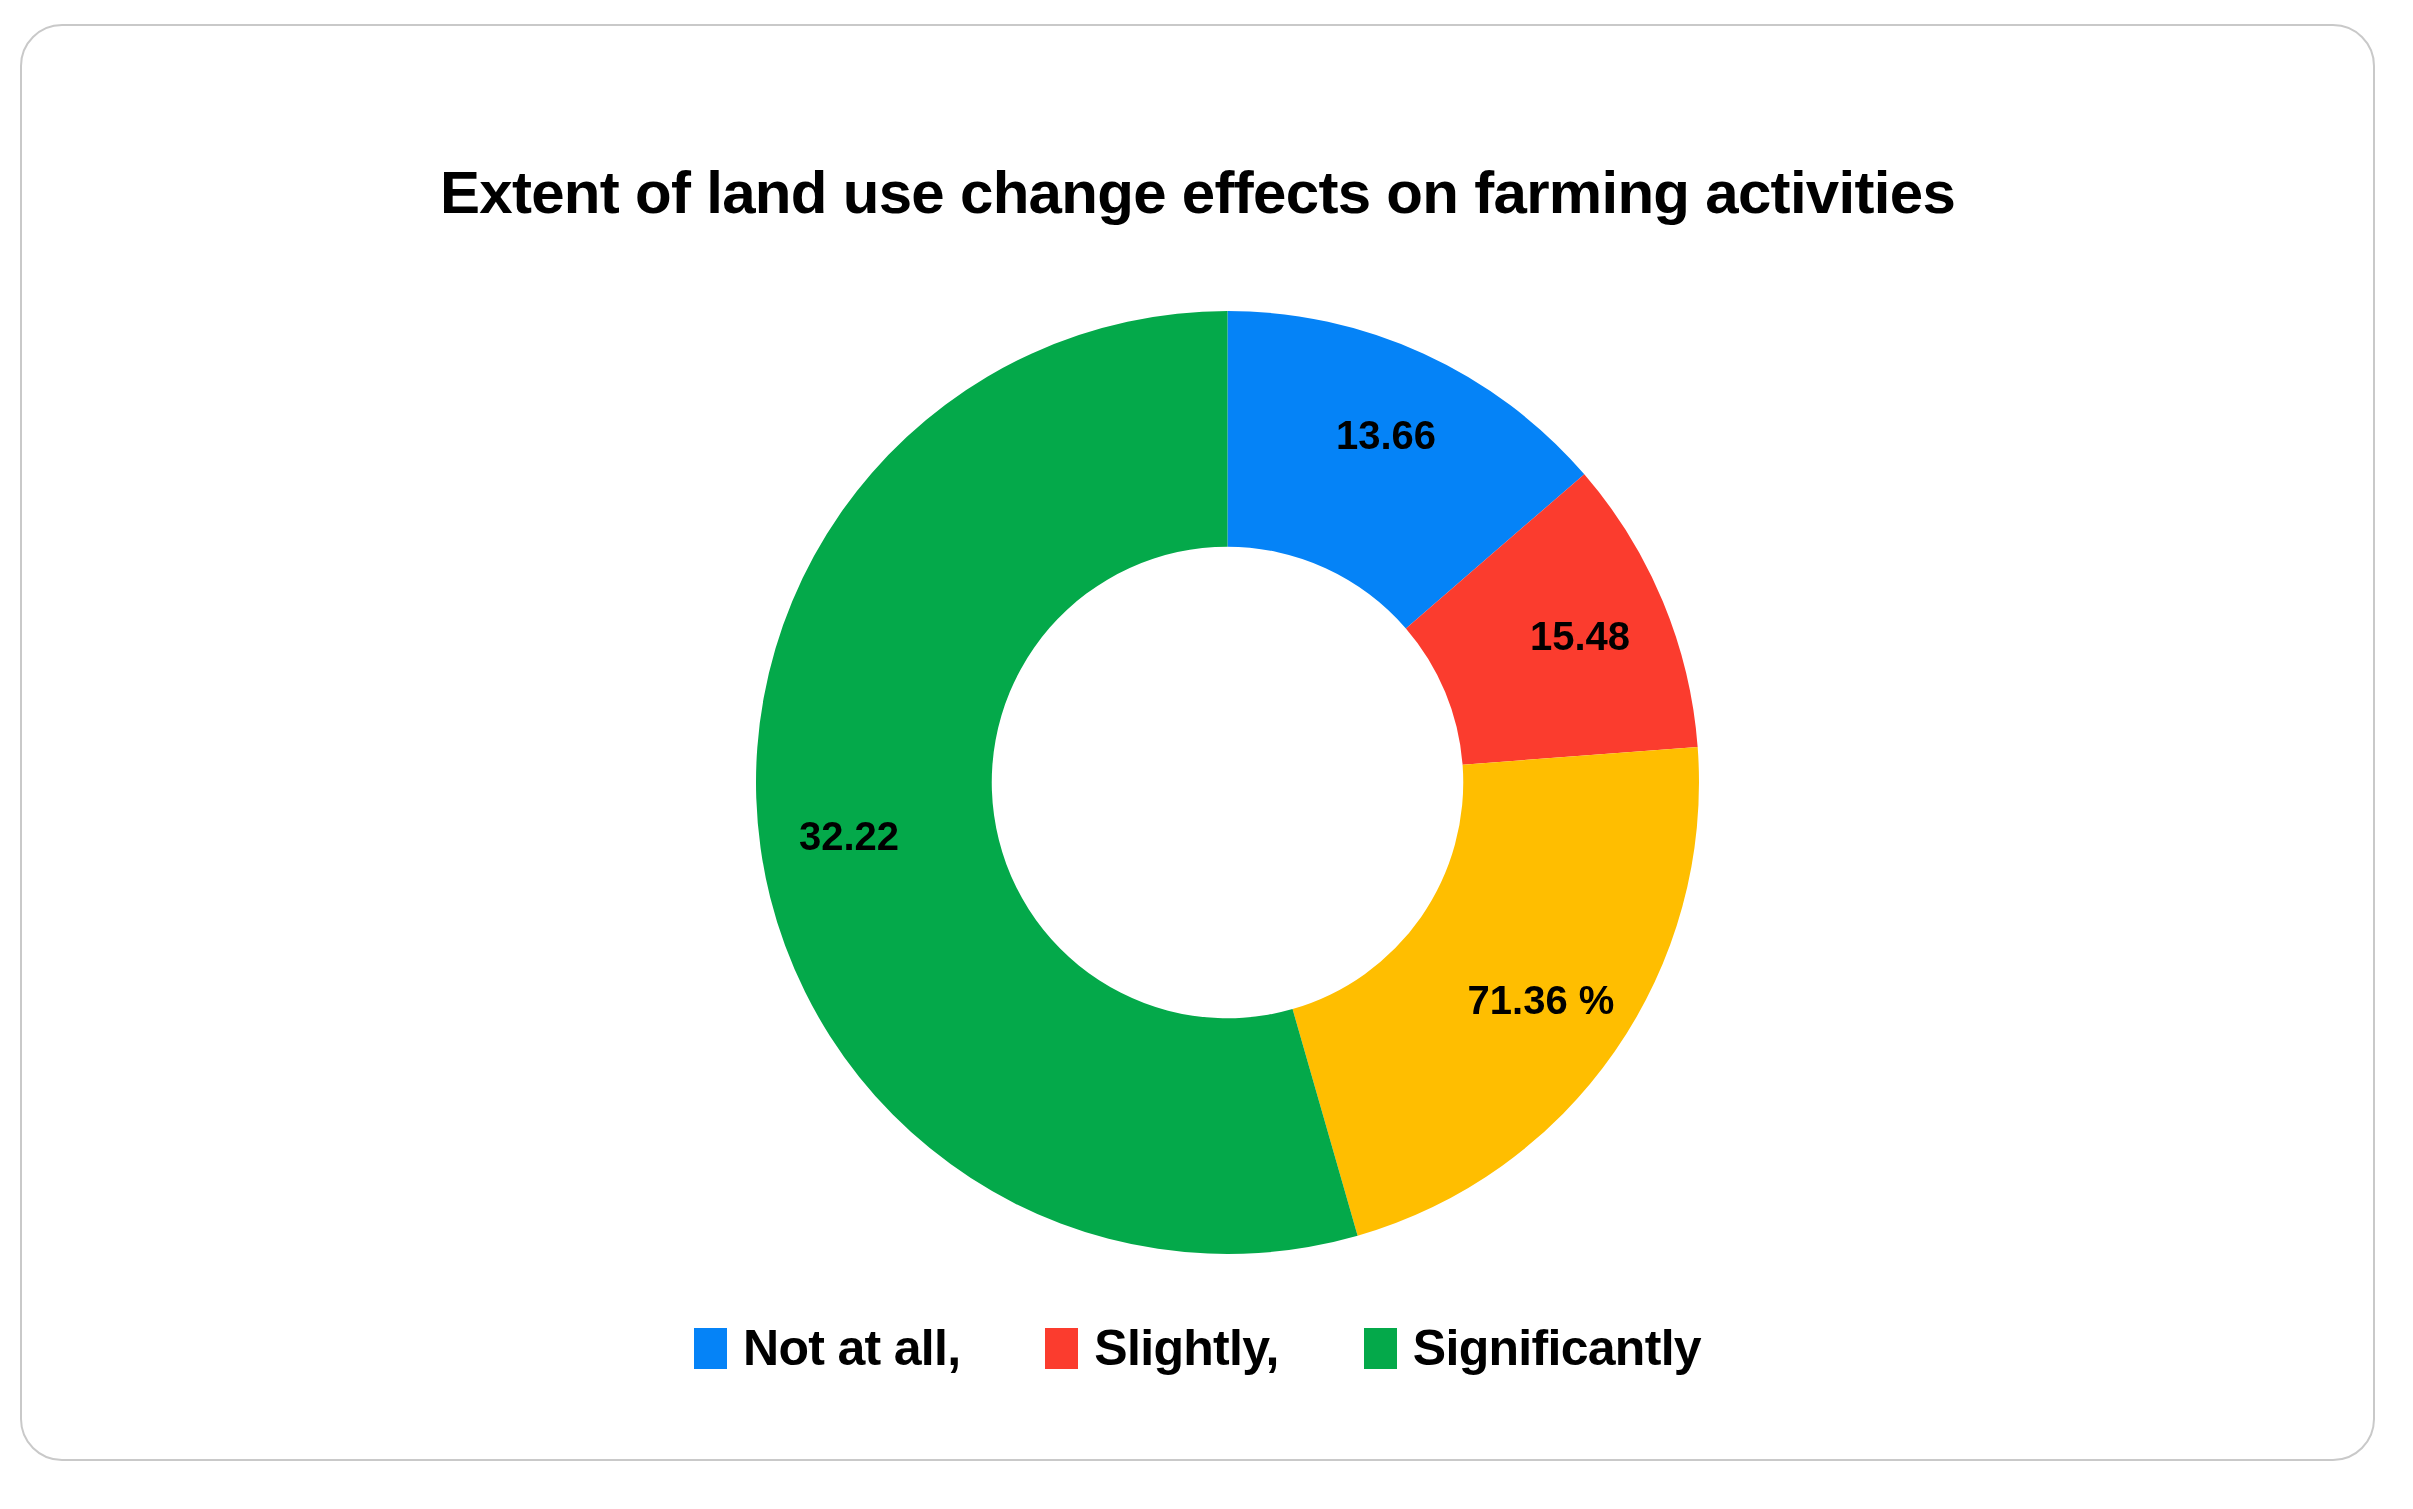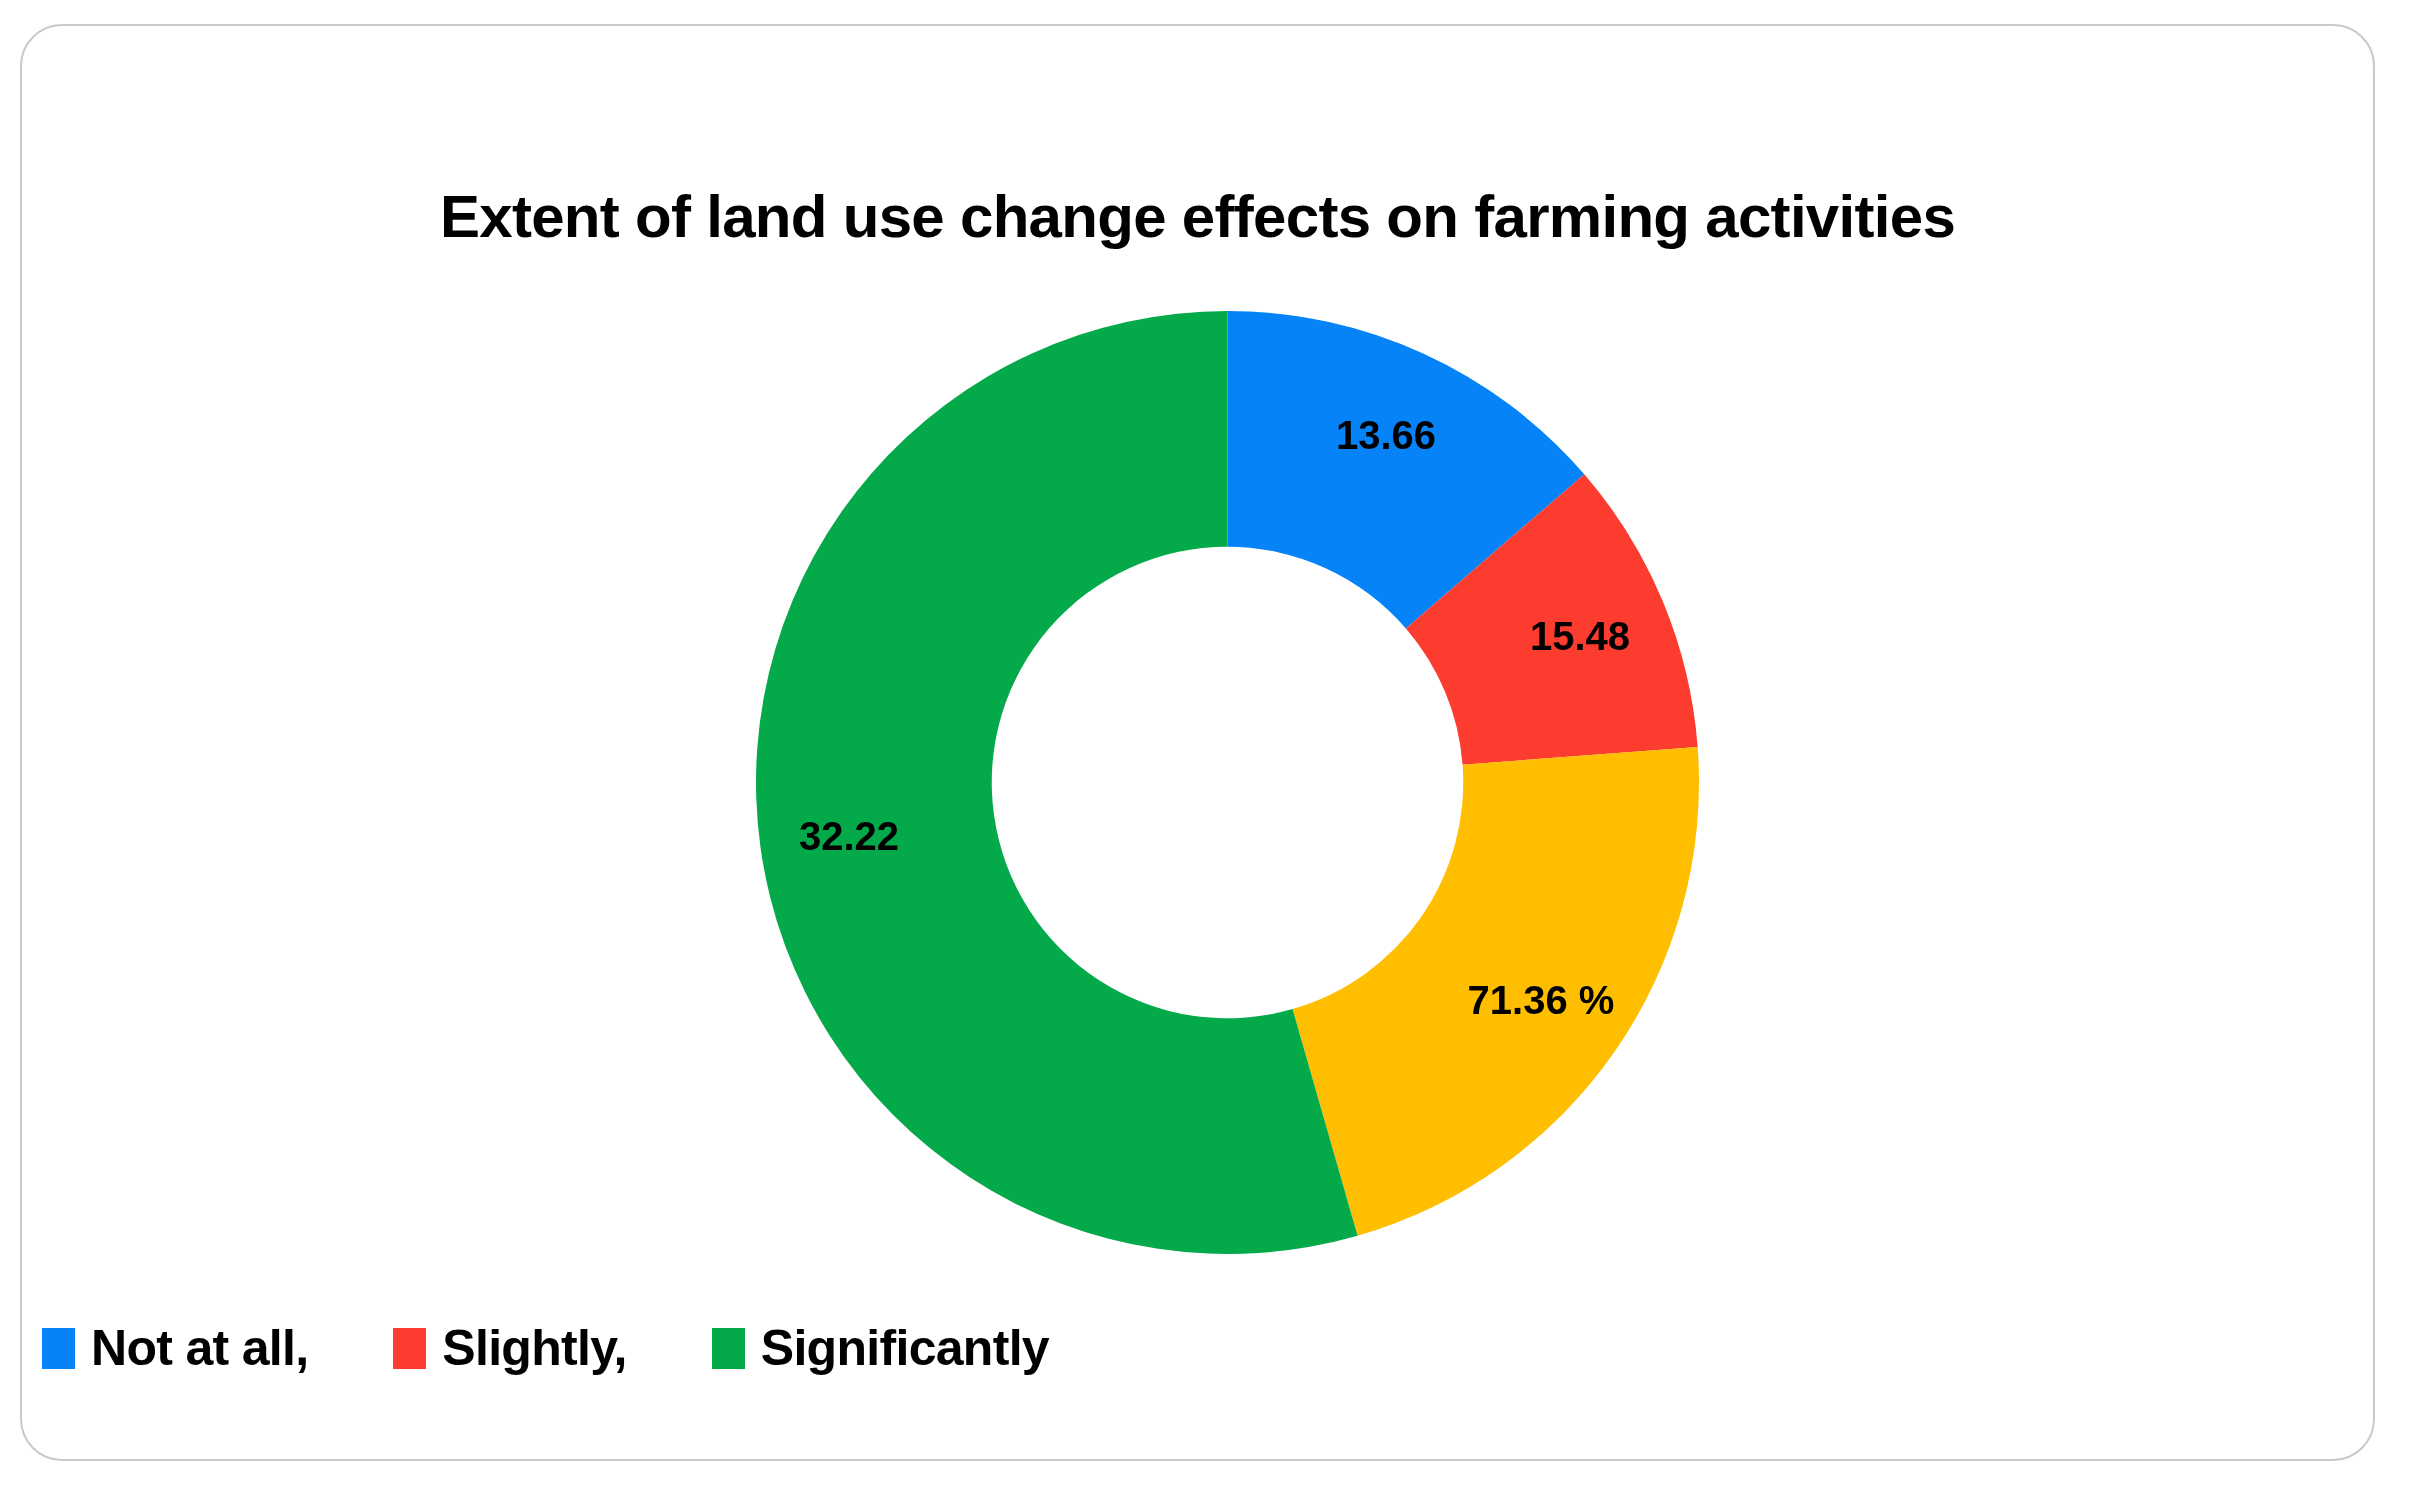--- a/index.html
+++ b/index.html
@@ -22,21 +22,21 @@
     height: 1437px;
     box-sizing: border-box;
     background: #ffffff;
     border: 2.2px solid #c9c9c9;
     border-radius: 42px;
   }
 
   #chart-title {
     position: absolute;
     left: 0;
-    top: 156px;
+    top: 132px;
     width: 100%;
     text-align: center;
     font-family: "Liberation Sans", sans-serif;
     font-weight: bold;
     font-size: 60px;
     letter-spacing: -0.7px;
     color: #000000;
     white-space: nowrap;
   }
 
@@ -63,24 +63,23 @@
     transform: translate(-50%, -50%);
   }
 
   #legend {
     position: absolute;
     left: 0;
     top: 1293px;
     width: 100%;
     display: flex;
     flex-direction: row;
-    justify-content: flex-start;
+    justify-content: center;
     align-items: center;
     gap: 85px;
-    margin-left: 20px;
   }
   .legend-item {
     display: flex;
     flex-direction: row;
     align-items: center;
     gap: 16px;
   }
   .legend-swatch {
     width: 33px;
     height: 41px;

